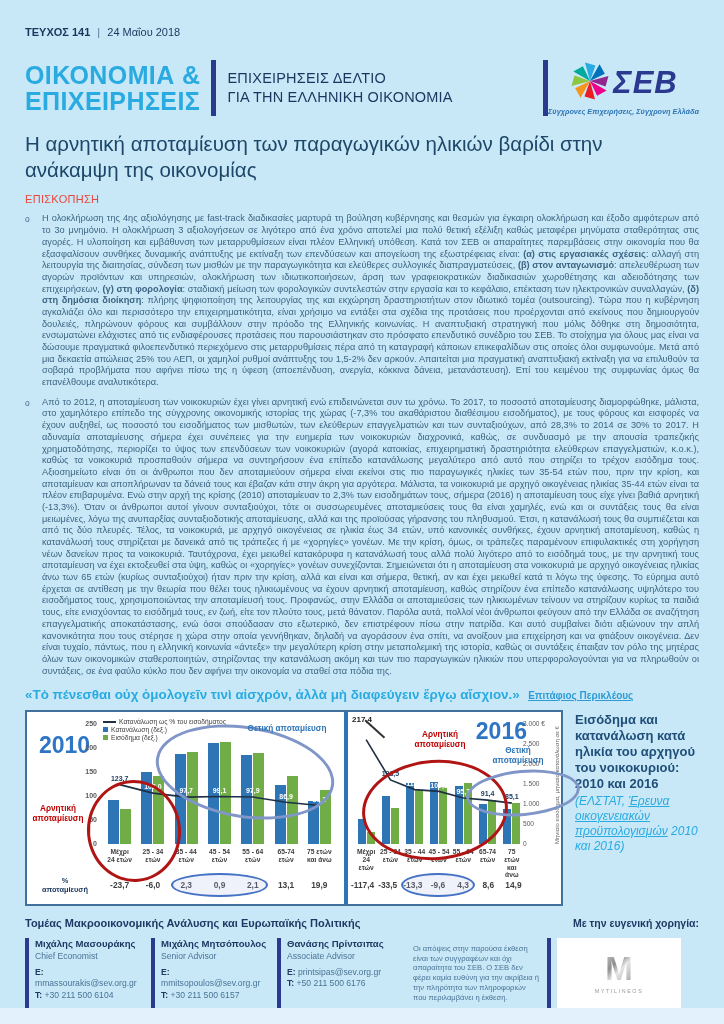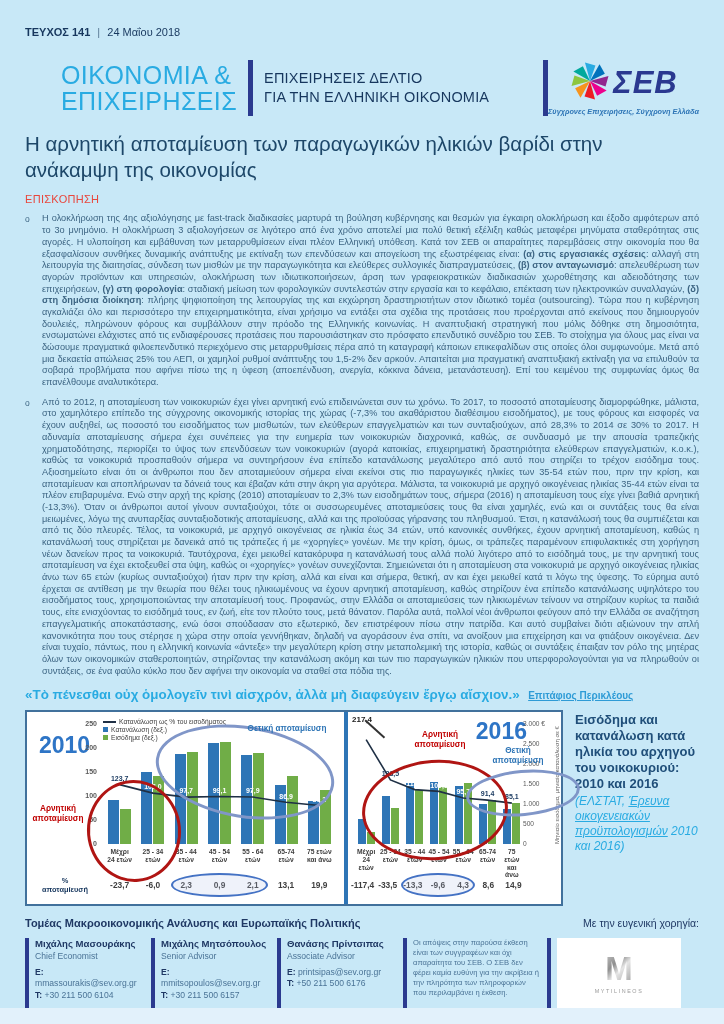--- a/index.html
+++ b/index.html
@@ -12,21 +12,21 @@
     overflow:hidden;
   }
   .page { position:absolute; inset:0; padding:26px 25px 0 25px; }
 
   
   .issue-line { font-size:11px; color:#17375e; margin-bottom:22px; }
   .issue-line .b { font-weight:bold; }
   .issue-line .sep { color:#5a7a96; margin:0 4px; }
 
   .brand-row { display:flex; align-items:center; gap:11px; }
-  .brand-title { color:#29abe2; font-weight:normal; font-size:25px; line-height:1.04; letter-spacing:0.4px;margin-left:36px; }
+  .brand-title { color:#29abe2; font-weight:bold; font-size:25px; line-height:1.04; letter-spacing:0.4px; }
   .vbar { width:5px; background:#2b3a8f; align-self:stretch; }
   .brand-sub { font-size:14.5px; line-height:1.3; color:#17375e; letter-spacing:0.2px; }
   .brand-spacer { flex:1; }
   .logo-group { display:flex; align-items:center; }
   .sev-logo { display:flex; flex-direction:column; align-items:center; }
   .sev-top { display:flex; align-items:center; gap:2px; }
   .sev-name { font-size:31px; font-weight:bold; font-style:italic; color:#2b3990; letter-spacing:1px; }
   .sev-tagline { font-size:7.3px; font-style:italic; font-weight:bold; color:#2e75b6; margin-top:1px; white-space:nowrap; }
 
   h1.headline { font-size:20.5px; font-weight:500; color:#1d4769; line-height:1.28; margin:15px 0 10px 0; }
@@ -93,31 +93,31 @@
   .ann-217-arrow { position:absolute; left:14px; top:16px; width:26px; height:1.5px; background:#333; transform:rotate(42deg); z-index:6; }
 
   .fig-caption { flex:1; padding-left:12px; padding-top:2px; }
   .cap-title { font-size:13px; font-weight:bold; color:#1f4e79; line-height:1.22; }
   .cap-source { font-size:12px; font-style:italic; color:#29abe2; line-height:1.25; margin-top:2px; }
   .cap-link { text-decoration:underline; cursor:pointer; }
 
   
   .footer-titles { display:flex; justify-content:space-between; align-items:baseline; margin-top:11px; }
   .dept-title { font-size:11px; font-weight:bold; color:#1f3864; }
-  .sponsor-label { font-size:10.5px; font-weight:normal; color:#1f3864;margin-left:37px; }
+  .sponsor-label { font-size:10.5px; font-weight:bold; color:#1f3864;margin-left:37px; }
 
   .footer-row { display:flex; margin-top:9px; gap:8px; }
   .fcol { display:flex; gap:6px; }
   .fcol .fbar { width:4px; background:#2b3a8f; flex:none; }
   .contact { width:118px; }
   .contact-body { font-size:8.6px; color:#4a7396; line-height:1.35; }
   .c-name { font-size:9.6px; font-weight:bold; color:#1f3864; }
   .c-role { margin-bottom:4px; }
   .c-lab { font-weight:bold; color:#1f3864; }
-  .disclaimer { width:136px; }
+  .disclaimer { width:136px;align-items:center; }
   .disclaimer-text { font-size:7.6px; color:#4a7396; line-height:1.3; }
   .sponsor-col { width:134px; }
   .sponsor-box { background:#fff; width:126px; height:70px; display:flex; flex-direction:column; align-items:center; justify-content:center; }
   .m-letter { font-size:33px; font-weight:bold; line-height:1;
     background:linear-gradient(135deg,#c9c9c9 0%,#8e8e8e 35%,#e6e6e6 55%,#9a9a9a 100%);
     -webkit-background-clip:text; background-clip:text; color:#aaaaaa; -webkit-text-fill-color:transparent; }
   .m-name { font-size:5.4px; letter-spacing:1.6px; color:#9a9a9a; margin-top:3px; }
 
   .bottom-strip { position:absolute; left:0; right:0; bottom:0; height:16px; background:#e2f1fb; }
 </style>

